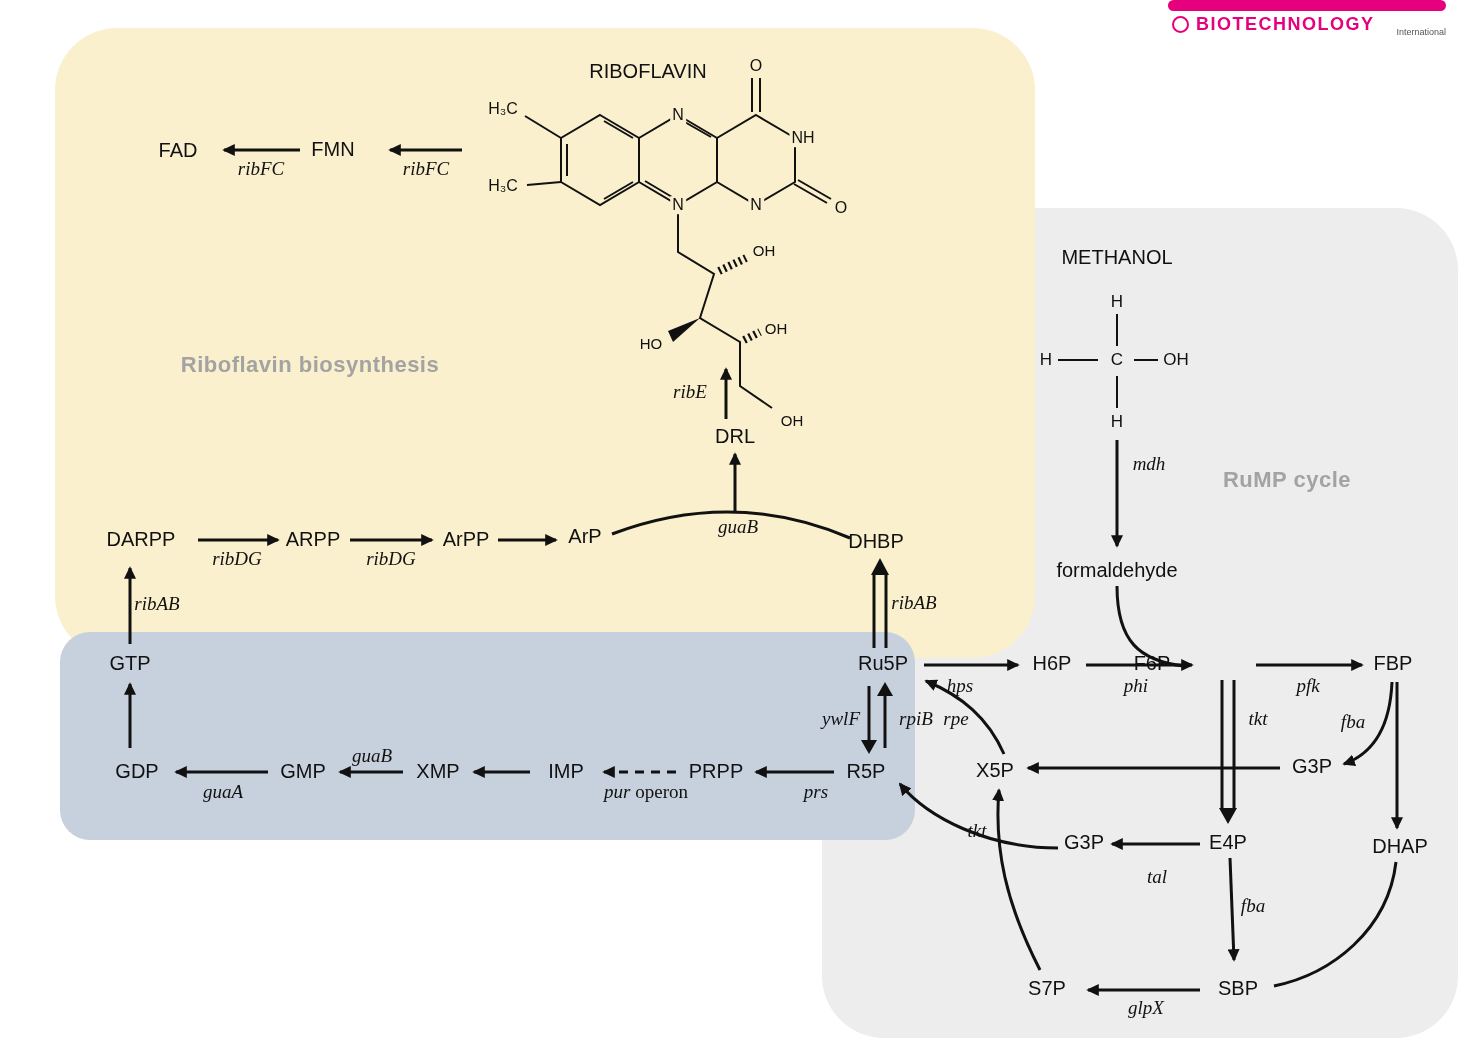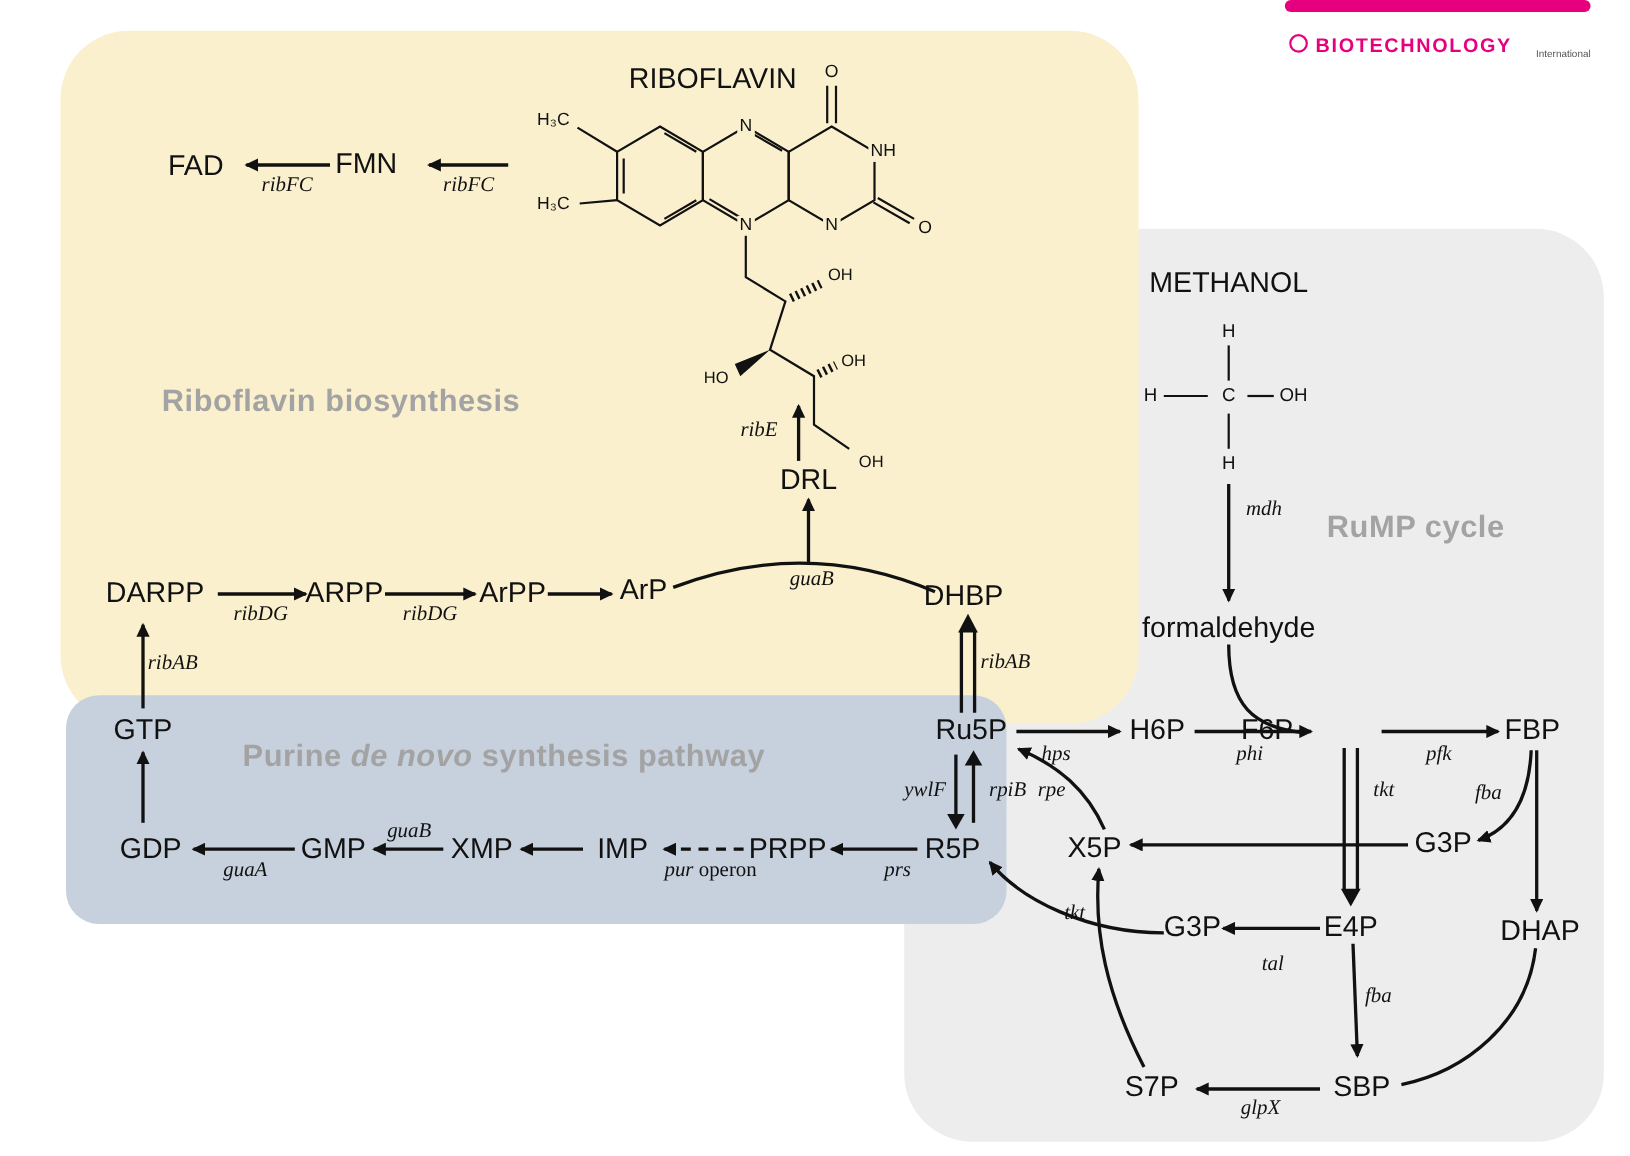--- a/index.html
+++ b/index.html
@@ -4,31 +4,31 @@
 <style>
   html,body{margin:0;padding:0;background:#fff;}
   .canvas{position:relative;width:1482px;height:1051px;background:#fff;overflow:hidden;
           font-family:"Liberation Sans",sans-serif;color:#111;}
   .region{position:absolute;}
   .region-riboflavin{left:55px;top:28px;width:980px;height:630px;background:#FAF0CD;border-radius:62px;z-index:2;}
   .region-rump{left:822px;top:208px;width:636px;height:830px;background:#EDEDED;border-radius:62px;z-index:1;}
   .region-purine{left:60px;top:632px;width:855px;height:208px;background:#C7D0DD;border-radius:30px;z-index:3;}
   svg.overlay{position:absolute;left:0;top:0;z-index:4;pointer-events:none;}
   .lbl{position:absolute;transform:translate(-50%,-50%);white-space:nowrap;z-index:5;line-height:1.1;}
-  .node{font-size:26px;}
+  .node{font-size:20px;}
   .bold{font-weight:normal;}
   .enz{font-size:19px;font-style:italic;font-family:Liberation Serif, serif;}
-  .title{font-size:28px;font-weight:bold;color:#A3A3A3;letter-spacing:0.5px;}
+  .title{font-size:22px;font-weight:bold;color:#A3A3A3;letter-spacing:0.5px;}
   .atom{font-size:16px;background:#FAF0CD;padding:0 2px;}
   .oh{font-size:15px;background:#FAF0CD;padding:0 1px;}
   .atom-g{font-size:17px;background:#EDEDED;padding:0 2px;}
   
   .logo{position:absolute;left:1168px;top:0;width:278px;z-index:6;}
   .logo-bar{height:11px;background:#E6007E;border-radius:6px;}
-  .logo-row{display:flex;margin-top:20px;position:relative;}
+  .logo-row{display:flex;align-items:center;margin-top:3px;position:relative;}
   .logo-circle{width:13px;height:13px;border:2.5px solid #E6007E;border-radius:50%;margin-left:4px;flex:0 0 auto;}
   .logo-text{color:#E6007E;font-weight:bold;font-size:18px;letter-spacing:1.5px;margin-left:7px;}
   .logo-sub{position:absolute;right:0;bottom:-2px;font-size:9px;color:#555;}
 </style>
 </head>
 <body>
 
 <div class="canvas">
 
   <div class="region region-rump"></div>
@@ -115,21 +115,20 @@
 
     <g stroke="#111" stroke-width="2" fill="none">
       <path d="M 1117 314 L 1117 346"></path>
       <path d="M 1058 360 L 1098 360"></path>
       <path d="M 1134 360 L 1158 360"></path>
       <path d="M 1117 376 L 1117 408"></path>
     </g>
   </svg>
 
   <span class="lbl title" style="left:310px;top:365px">Riboflavin biosynthesis</span>
-  <span class="lbl title" style="left:458px;top:688px"><span>Purine </span><i>de novo</i><span> synthesis pathway</span></span>
   <span class="lbl title" style="left:1287px;top:480px">RuMP cycle</span>
 
   <span class="lbl node" style="left:648px;top:71px">RIBOFLAVIN</span>
   <span class="lbl node" style="left:178px;top:150px">FAD</span>
   <span class="lbl enz" style="left:261px;top:169px">ribFC</span>
   <span class="lbl node" style="left:333px;top:149px">FMN</span>
   <span class="lbl enz" style="left:426px;top:169px">ribFC</span>
   <span class="lbl enz" style="left:690px;top:392px">ribE</span>
   <span class="lbl node" style="left:735px;top:436px">DRL</span>
   <span class="lbl node" style="left:141px;top:539px">DARPP</span>

